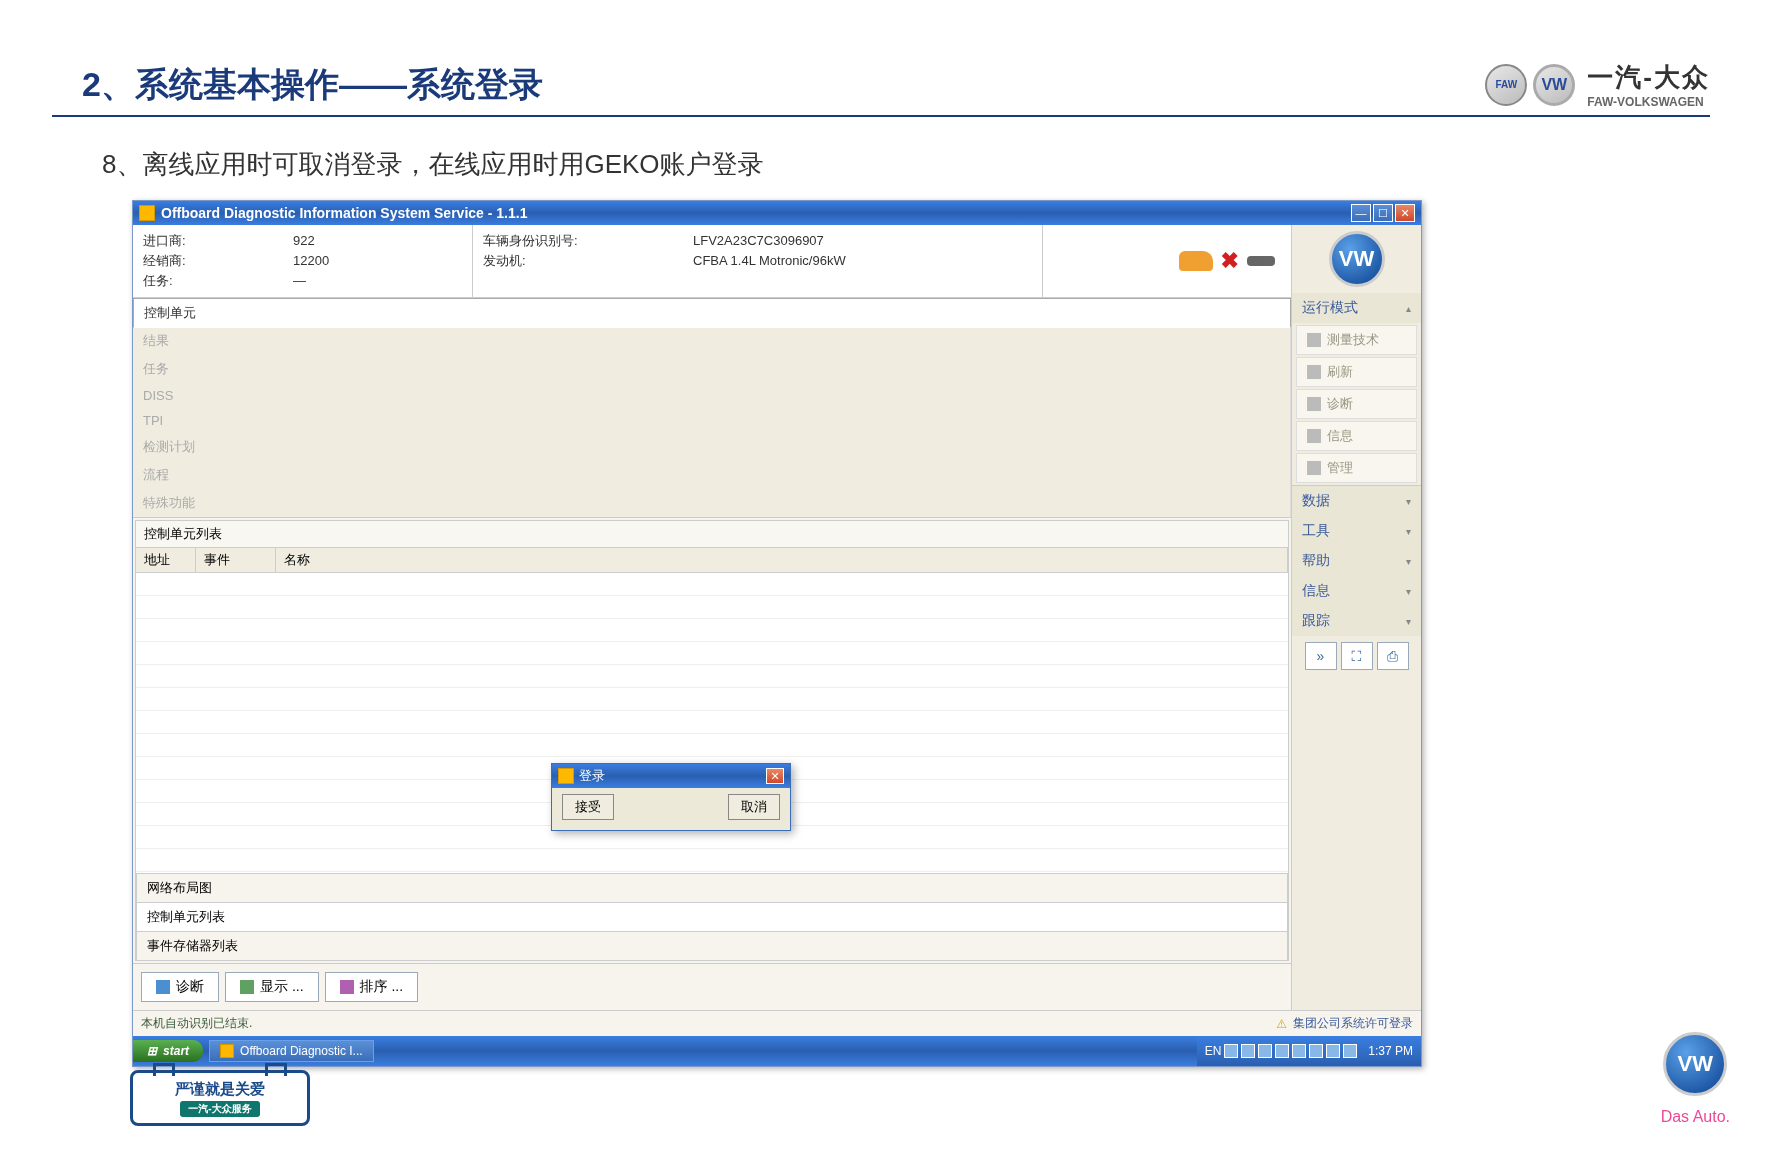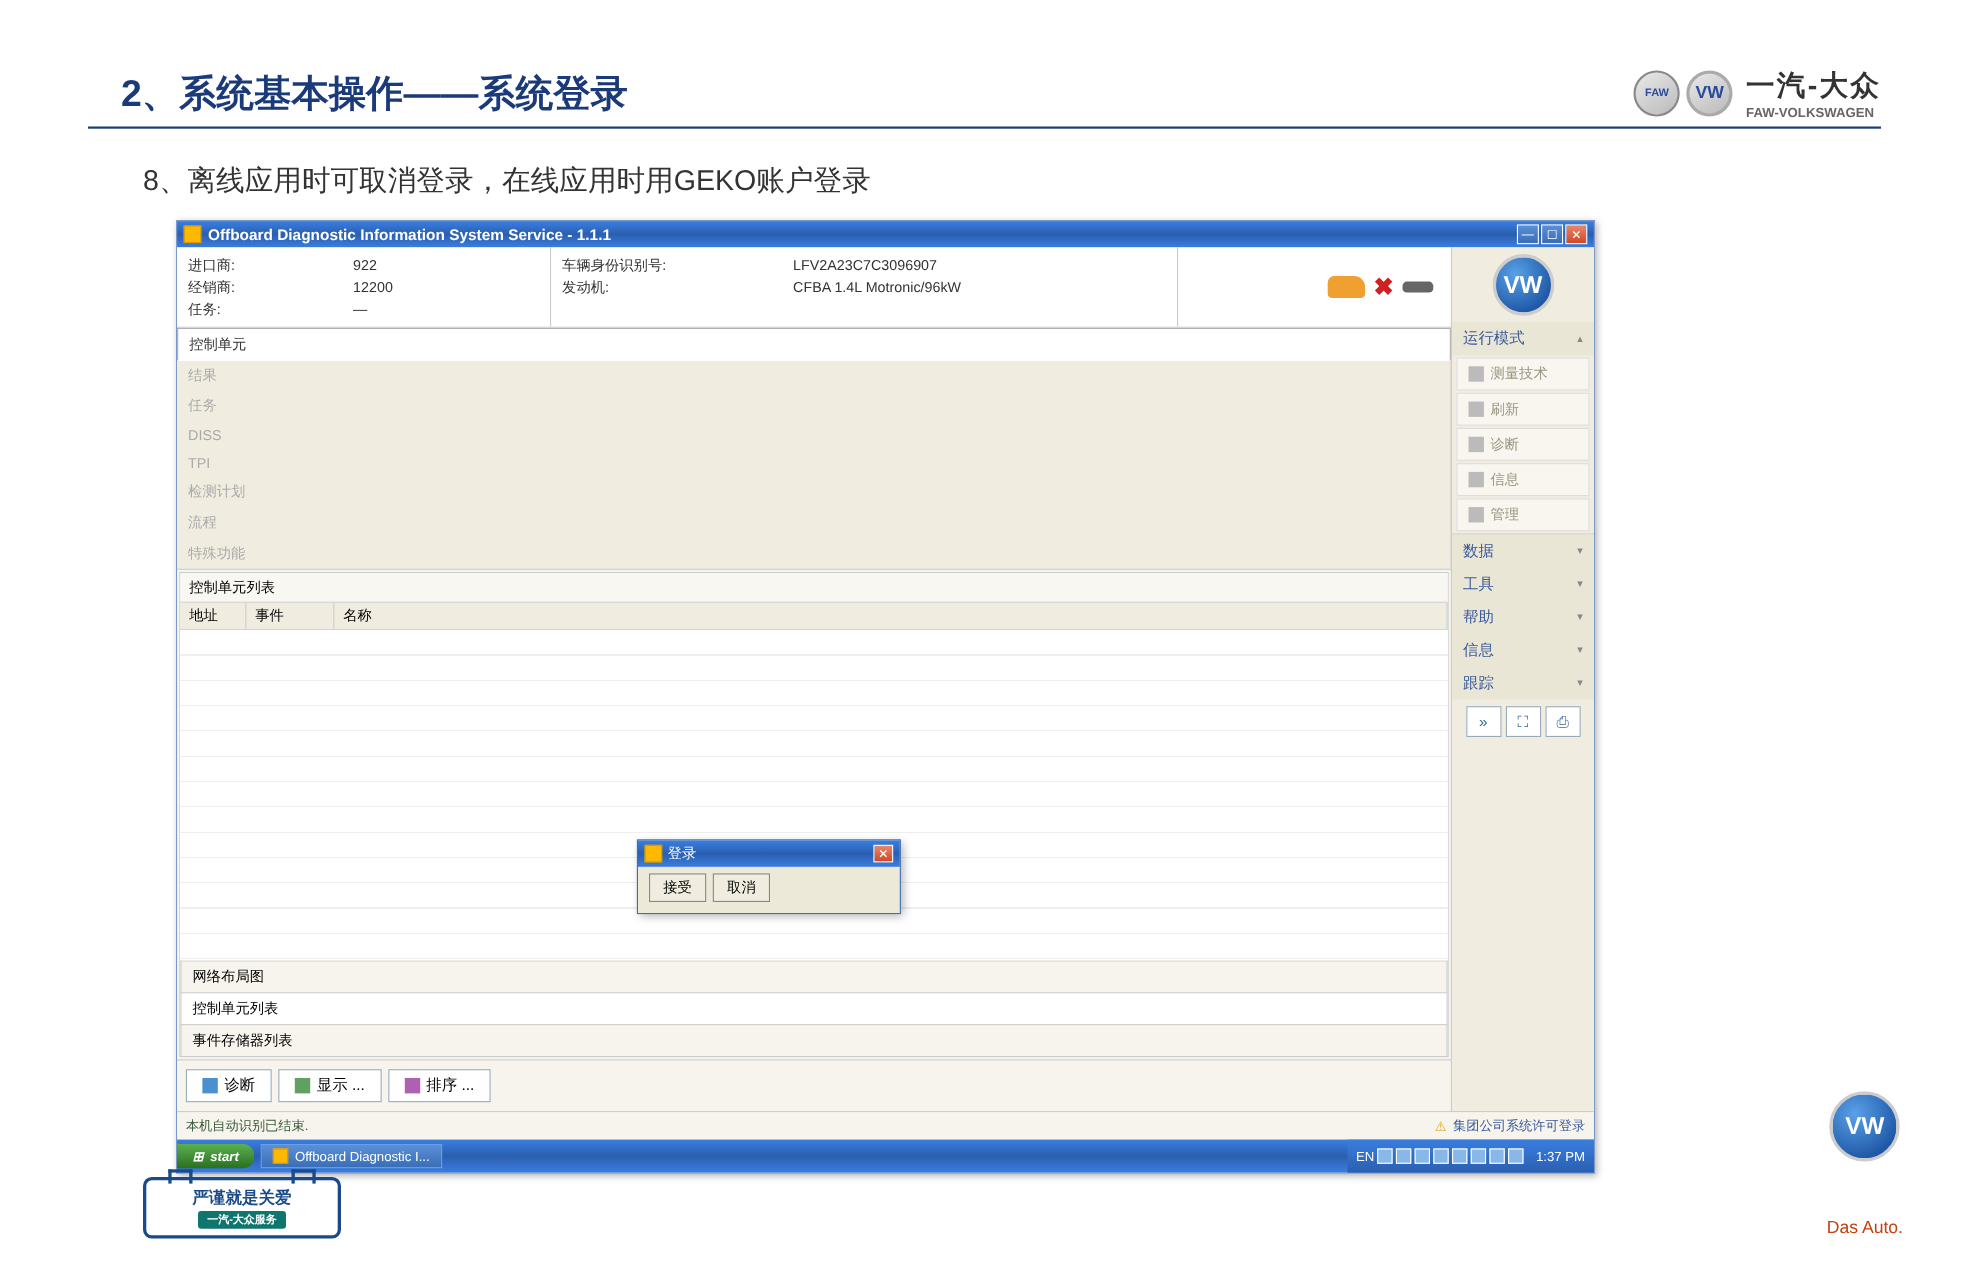--- a/index.html
+++ b/index.html
@@ -1,18 +1,18 @@
 <!DOCTYPE html>
 <html><head>
 <meta charset="utf-8">
 <style>
   * { box-sizing: border-box; margin: 0; padding: 0; }
   body { font-family: "Microsoft YaHei", SimSun, Arial, sans-serif; background: #fff; width: 1790px; height: 1166px; position: relative; }
   
-  .slide { position: relative; width: 100%; height: 100%; padding: 60px 80px 0 80px; }
+  .slide { position: relative; width: 100%; height: 100%; padding: 60px 80px 0 52px; }
   
   .slide-header { display: flex; justify-content: space-between; align-items: center; border-bottom: 2px solid #1a3a7a; padding-bottom: 6px; margin-bottom: 30px; }
   .slide-title { color: #1a3a7a; font-size: 34px; font-weight: bold; padding-left: 30px; }
   .logo-group { display: flex; align-items: center; gap: 6px; }
   .logo-circle { width: 42px; height: 42px; border-radius: 50%; display: inline-flex; align-items: center; justify-content: center; font-weight: bold; }
   .faw-logo { background: linear-gradient(145deg,#e8e8e8,#bbb); color:#2a4a9a; font-size:10px; border:2px solid #888;}
   .vw-logo { background: linear-gradient(145deg,#e8e8e8,#bbb); color:#2a4a9a; font-size:16px; border:3px solid #aaa;}
   .brand-text { display:flex; flex-direction:column; align-items:flex-start; margin-left:6px;}
   .brand-cn { font-size:26px; font-weight:bold; color:#333; letter-spacing:2px;}
   .brand-en { font-size:12px; color:#666; font-weight:bold;}
@@ -86,31 +86,31 @@
   .tray-time { margin-left:8px;}
   
   
   .dialog { position:absolute; left:415px; top:190px; width:240px; background:#ece9d8; border:1px solid #3a6eb8; box-shadow:3px 3px 8px rgba(0,0,0,.3);}
   .dialog-titlebar { background: linear-gradient(180deg,#3a7ee0 0%,#2a5fb0 50%,#3a7ee0 100%); color:#fff; font-size:13px; padding:3px 6px; display:flex; justify-content:space-between; align-items:center;}
   .dialog-close { width:18px; height:16px; background: linear-gradient(#e88868,#d04828); border:1px solid #fff; display:flex; align-items:center; justify-content:center; font-size:11px; cursor:pointer;}
   .dialog-body { padding:10px 12px; font-size:13px;}
   .form-row { display:flex; align-items:center; margin-bottom:8px; gap:8px;}
   .form-label { width:48px; text-align:left;}
   .form-input { flex:1; height:20px; border:1px solid #7a99c9; background:#fff; padding:1px 3px; font-size:12px;}
-  .dialog-btns { display:flex; justify-content:flex-start; gap:6px; padding:6px 10px 10px;}
+  .dialog-btns { display:flex; justify-content:space-between; gap:6px; padding:6px 10px 10px;}
   .dlg-btn { padding:3px 12px; font-size:13px; border:1px solid #888; background:#f0ede0; cursor:pointer;}
   
   .footer { position:absolute; bottom:40px; left:130px; right:60px; display:flex; justify-content:space-between; align-items:flex-end;}
   .footer-badge { width:180px; height:56px; border:3px solid #1a4a8a; border-radius:8px; display:flex; flex-direction:column; align-items:center; justify-content:center; position:relative; color:#1a4a8a; font-size:15px; font-weight:bold;}
   .footer-badge::before,.footer-badge::after{content:"";position:absolute;width:16px;height:10px;border:3px solid #1a4a8a;top:-10px;border-bottom:none;}
   .footer-badge::before{left:20px;} .footer-badge::after{right:20px;}
   .footer-badge-sub { font-size:10px; background:#0f766e; color:#fff; padding:1px 8px; border-radius:3px; margin-top:2px;}
   .footer-vw { display:flex; flex-direction:column; align-items:center; gap:6px;}
   .footer-vw .vw-big { width:64px; height:64px;}
-  .das-auto { font-size:16px; color:#c2410c; font-weight:500;margin-top:40px;}
+  .das-auto { font-size:16px; color:#ec4899; font-weight:500;}
 </style>
 </head>
 <body>
 
 <div class="slide">
   <div class="slide-header">
     <div class="slide-title">2、系统基本操作——系统登录</div>
     <div class="logo-group">
       <span class="logo-circle faw-logo">FAW</span>
       <span class="logo-circle vw-logo">VW</span>

